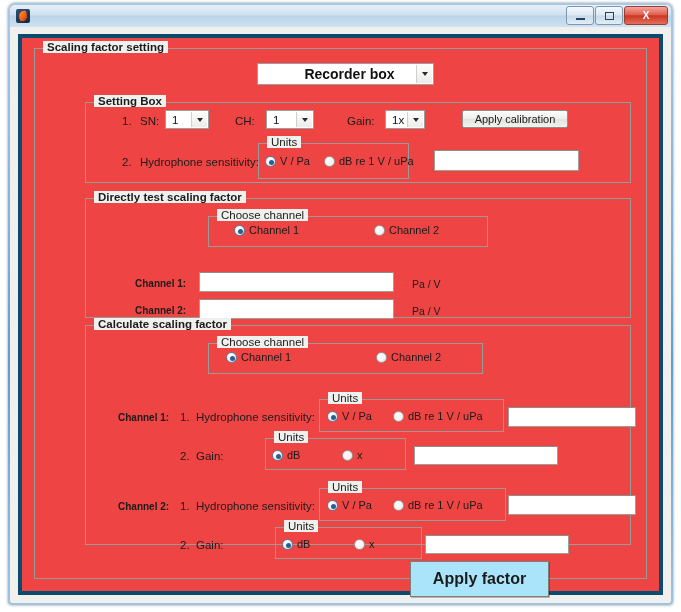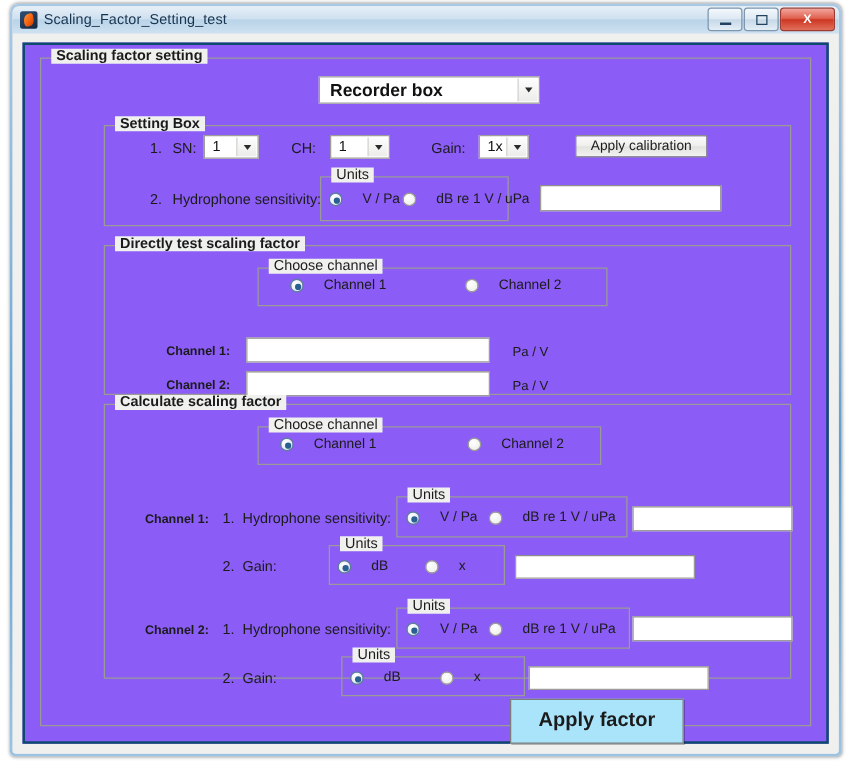--- a/index.html
+++ b/index.html
@@ -84,22 +84,22 @@
   .content {
     position: absolute;
     left: 0; top: 22px;
     width: 100%;
     height: calc(100% - 22px);
     background: #f0f0ee;
     padding: 7px 8px 8px 8px;
   }
   .panel-outer {
     width: 100%; height: 100%;
-    border: 2px solid #0c4a6e;
-    background: #8b5cf6;
+    border: 4px solid #0c4a6e;
+    background: #ef4444;
     position: relative;
   }
 
   
   .gb {
     position: absolute;
     border: 1px solid #9a9a97;
     background: transparent;
   }
   .gb > .gb-title {
@@ -129,21 +129,21 @@
 
   
   .combo {
     position: absolute;
     background: #ffffff;
     border: 1px solid #9d9d9a;
     display: flex; align-items: center;
     font-size: 11.5px; color: #111;
     padding-left: 6px;
   }
-  .combo.big { font-size: 14px; font-weight: bold; padding-left: 8px; }
+  .combo.big { font-size: 14px; font-weight: bold; padding-left: 8px; justify-content: center; }
   .combo .arrow-box {
     position: absolute; right: 1px; top: 1px; bottom: 1px;
     width: 16px;
     background: linear-gradient(180deg,#fdfdfd 0%,#ececea 100%);
     border-left: 1px solid #cfcfcc;
     display: flex; align-items: center; justify-content: center;
   }
   .combo .arrow-box i {
     display: block;
     width: 0; height: 0;
@@ -173,21 +173,20 @@
     border-radius: 0;
     font-size: 16px; font-weight: bold;
     box-shadow: 1px 1px 0 rgba(0,0,0,.25);
   }
 
   .radio {
     position: absolute;
     display: flex; align-items: center;
     font-size: 11px; color: #1b1b1b;
     white-space: nowrap;
-    gap: 12px;
   }
   .radio .dot {
     width: 11px; height: 11px;
     border-radius: 50%;
     border: 1px solid #9b9b98;
     background: radial-gradient(circle at 40% 35%, #ffffff 0%, #f0f0ee 70%, #dadad7 100%);
     margin-right: 4px;
     position: relative;
     flex: 0 0 auto;
   }
@@ -204,21 +203,20 @@
   .radio .rlabel { line-height: 1; }
 </style>
 </head>
 <body>
 
 <div class="window">
   <div class="window-inner">
 
     <div class="titlebar">
       <span class="title-icon"></span>
-      <span class="title-text">Scaling_Factor_Setting_test</span>
       <div class="wincontrols">
         <div class="wbtn">
             <i class="glyph-min"></i>
           </div>
         <div class="wbtn">
             <i class="glyph-max"></i>
           </div>
         <div class="wbtn close">X</div>
       </div>
     </div>

